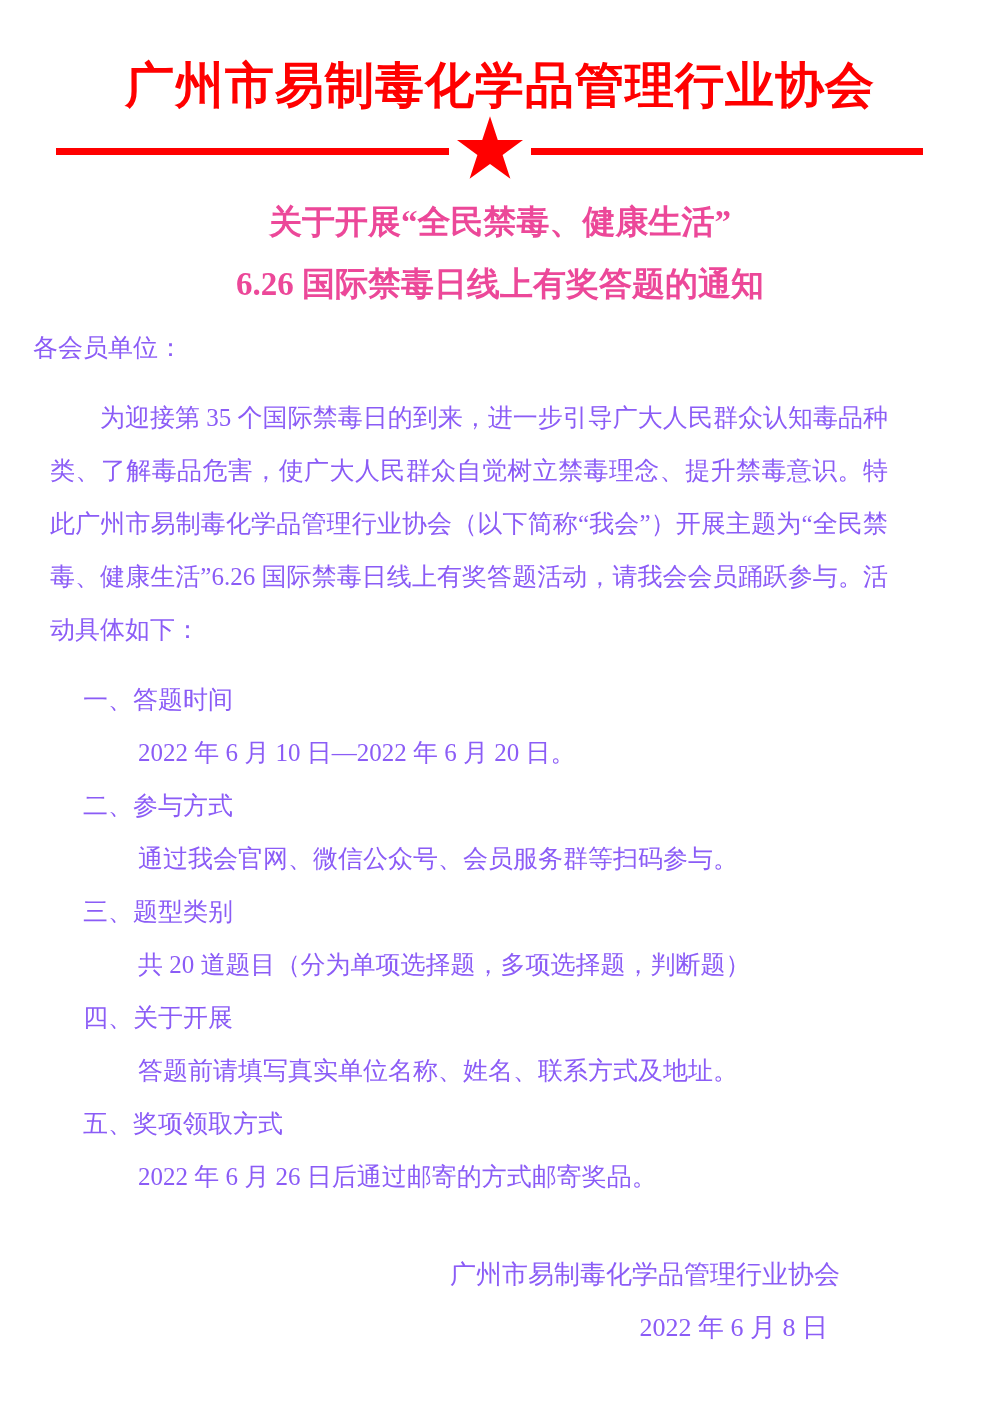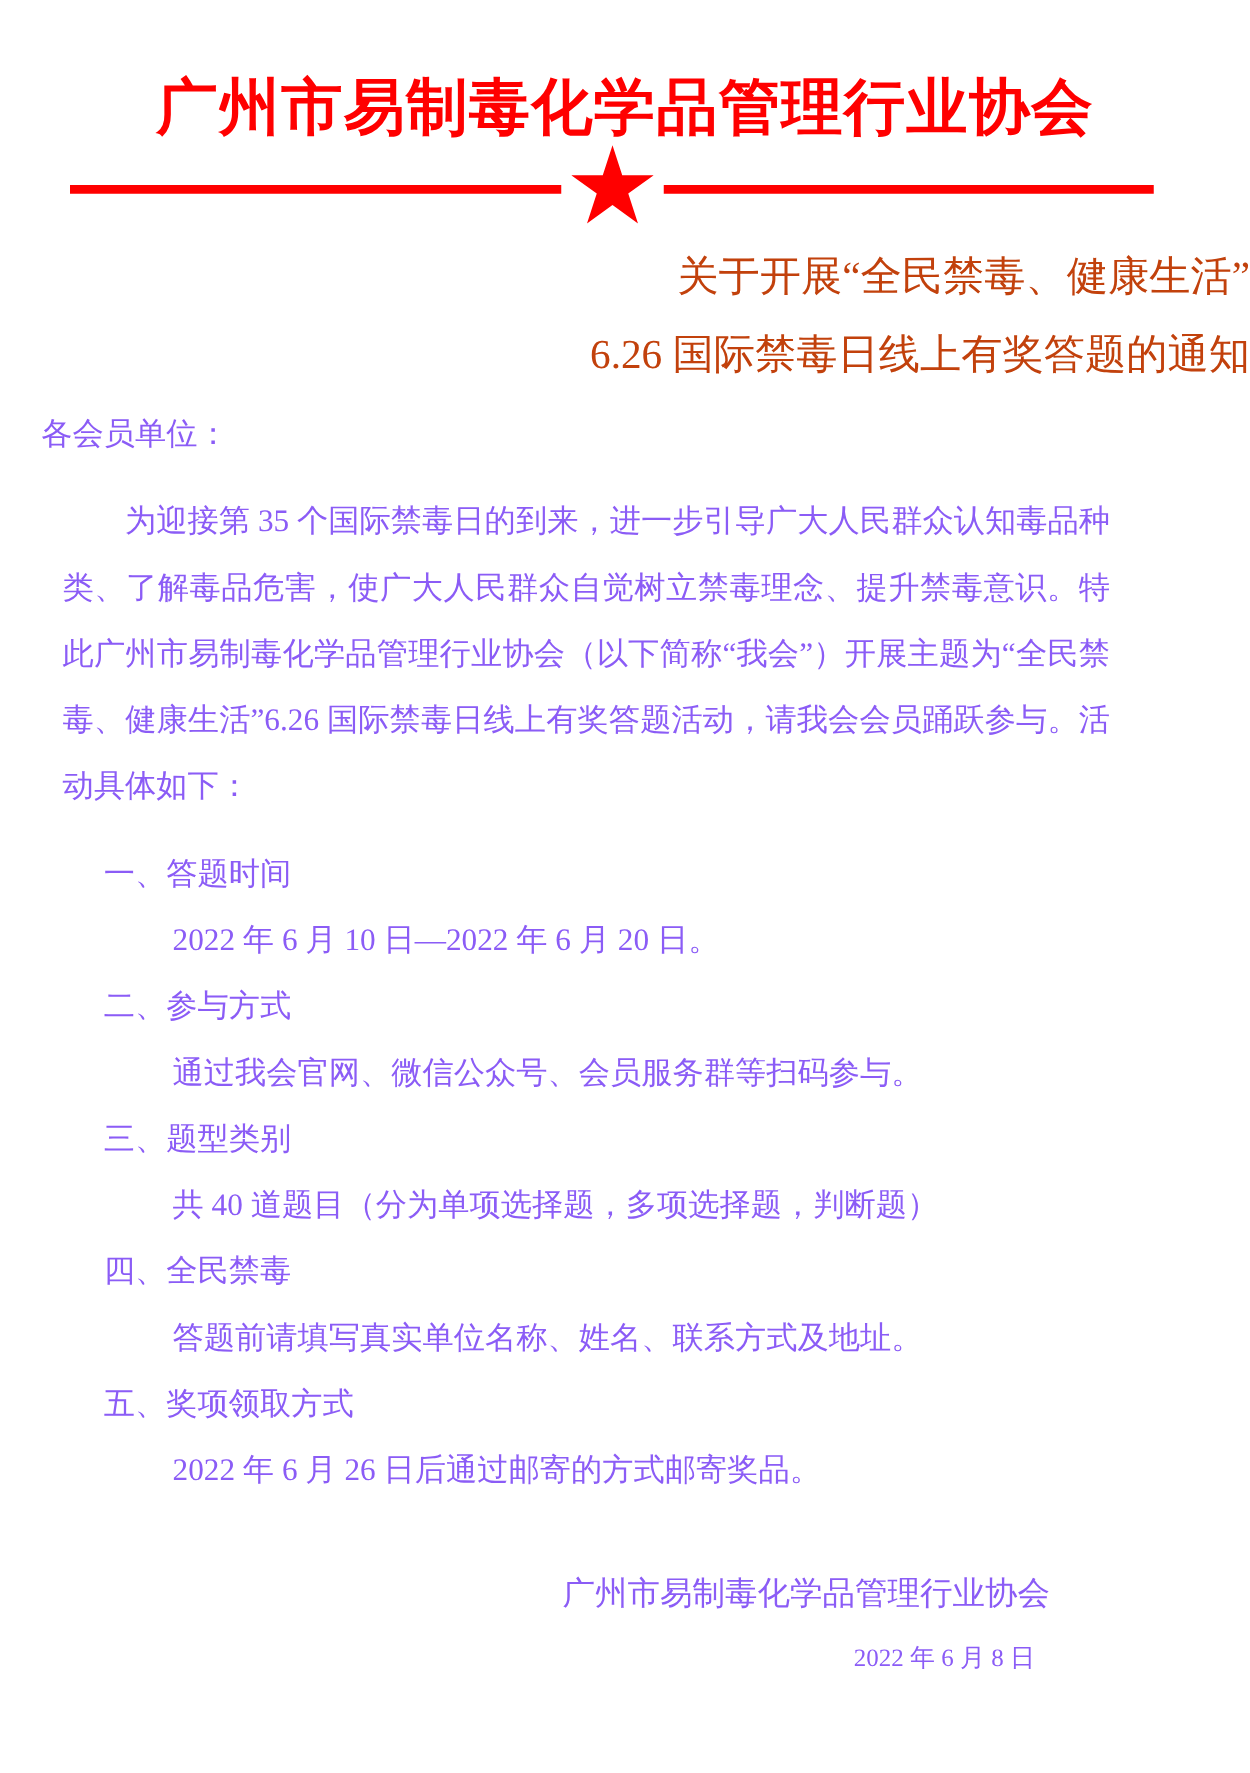--- a/index.html
+++ b/index.html
@@ -40,25 +40,25 @@
   }
   .divider .star {
     width: 66px;
     height: 63px;
     margin: 0 8px;
     transform: translateY(-4px);
     flex: 0 0 auto;
   }
   
   .doc-title {
-    text-align: right;
+    text-align: center;
     font-size: 33px;
     line-height: 42px;
-    font-weight: normal;
-    color: #c2410c;
+    font-weight: bold;
+    color: #ec4899;
     white-space: nowrap;
   }
   .doc-title.t1 { margin-top: 18px; }
   .doc-title.t2 { margin-top: 20px; }
   
   .body {
     margin-top: 16px;
     padding: 0 95px 0 33px;
     font-size: 25px;
     line-height: 53px;
@@ -84,21 +84,21 @@
   .signature-block {
     margin-top: 45px;
     text-align: right;
     padding-right: 65px;
   }
   .signature {
     font-size: 26px;
     white-space: nowrap;
   }
   .sig-date {
-    font-size: 20px;
+    font-size: 26px;
     padding-right: 12px;
     white-space: nowrap;
   }
   
   .bottom-bar {
     position: absolute;
     left: 41px;
     top: 1375px;
     width: 928px;
     height: 7px;
@@ -135,25 +135,25 @@
       <div class="sec-content">2022 年 6 月 10 日—2022 年 6 月 20 日。</div>
     </div>
 
     <div class="section">
       <div class="sec-heading">二、参与方式</div>
       <div class="sec-content">通过我会官网、微信公众号、会员服务群等扫码参与。</div>
     </div>
 
     <div class="section">
       <div class="sec-heading">三、题型类别</div>
-      <div class="sec-content">共 40 道题目（分为单项选择题，多项选择题，判断题）</div>
+      <div class="sec-content">共 20 道题目（分为单项选择题，多项选择题，判断题）</div>
     </div>
 
     <div class="section">
-      <div class="sec-heading">四、全民禁毒</div>
+      <div class="sec-heading">四、关于开展</div>
       <div class="sec-content">答题前请填写真实单位名称、姓名、联系方式及地址。</div>
     </div>
 
     <div class="section">
       <div class="sec-heading">五、奖项领取方式</div>
       <div class="sec-content">2022 年 6 月 26 日后通过邮寄的方式邮寄奖品。</div>
     </div>
 
     <div class="signature-block">
       <div class="signature">广州市易制毒化学品管理行业协会</div>

